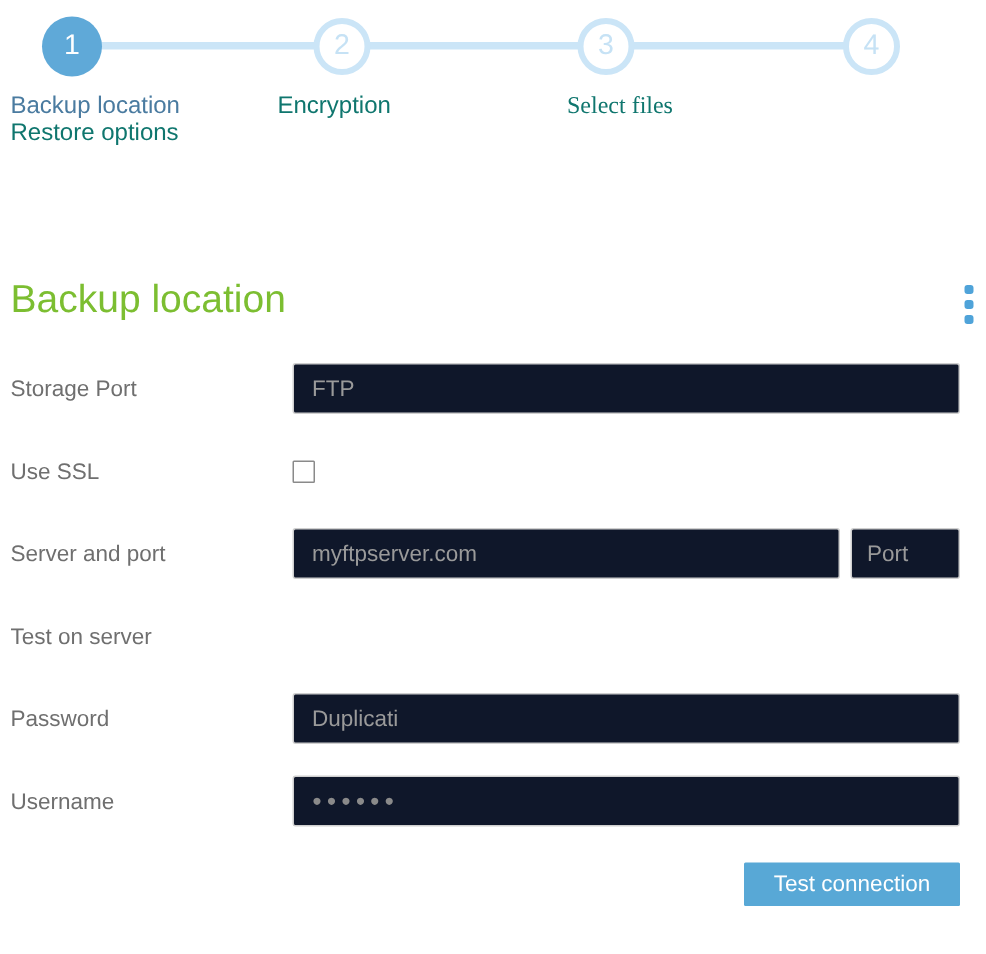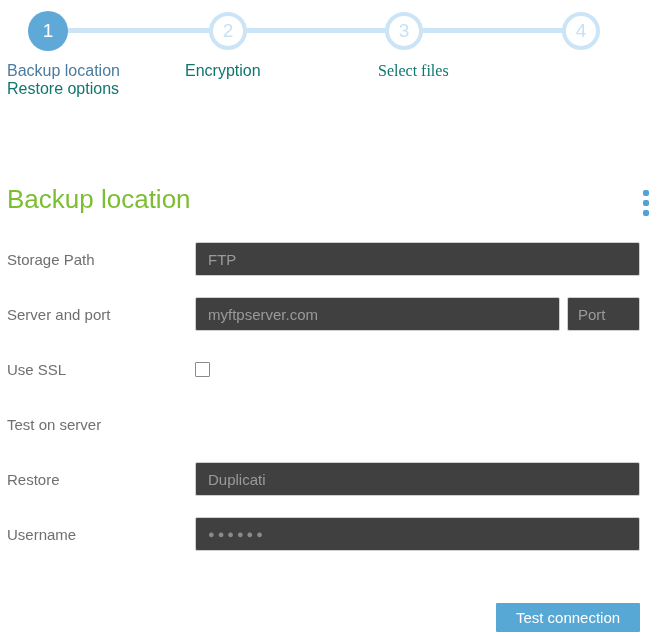--- a/index.html
+++ b/index.html
@@ -39,37 +39,37 @@
   .kebab { position:absolute; left:643px; top:6px; width:8px; cursor:pointer; }
   .kebab .dot {
     width:6px; height:6px; border-radius:2px; background:#4fa3d9; margin-bottom:4px;
   }
 
   
   .form { margin-top:24px; padding:0 17px 0 7px; }
   .row { display:flex; align-items:center; height:34px; margin-bottom:21px; }
   .row .lbl { width:188px; flex:0 0 188px; font-size:15px; color:#6f6f6f; }
   .txt {
-    height:34px; border:1px solid #cfcfcf; border-radius:2px; background:#404040;
+    height:34px; border:1px solid #cfcfcf; border-radius:2px; background:#0f172a;
     font-family:"Liberation Sans", sans-serif;
     font-size:15px; color:#9a9a9a; padding:0 12px; outline:none;
   }
   .txt.full { flex:1; }
   .txt.server { width:365px; margin-right:7px; }
   .txt.port { width:73px; padding:0 10px; }
   .txt::placeholder { color:#9a9a9a; opacity:1; }
   .txt.pwd { font-size:11px; letter-spacing:3px; color:#8a8a8a; }
   .checkbox {
     appearance:none; -webkit-appearance:none;
     width:15px; height:15px; border:1px solid #8a8a8a; border-radius:1px;
     background:#fff; cursor:pointer; margin:0;
   }
 
   
-  .footer { display:flex; justify-content:flex-end; padding-right:17px; margin-top:52px; }
+  .footer { display:flex; justify-content:flex-end; padding-right:17px; margin-top:24px; }
   .btn-primary {
     background:#58a8d6; color:#ffffff; border:none; border-radius:1px;
     font-family:"Liberation Sans", sans-serif;
     font-size:15px; height:29px; padding:0 14px; min-width:144px; cursor:pointer;
   }
 </style>
 </head>
 <body>
 
 <div class="page">
@@ -93,41 +93,41 @@
     <div class="kebab">
       <div class="dot"></div>
       <div class="dot"></div>
       <div class="dot"></div>
     </div>
   </div>
 
   <div class="form">
 
     <div class="row">
-      <span class="lbl">Storage Path</span>
+      <span class="lbl">Storage Port</span>
       <input type="text" class="txt full" value="FTP" style="">
+    </div>
+
+    <div class="row">
+      <span class="lbl">Use SSL</span>
+      <input type="checkbox" class="checkbox" style="">
     </div>
 
     <div class="row">
       <span class="lbl">Server and port</span>
       <input type="text" class="txt server" value="myftpserver.com" style="">
       <input type="text" class="txt port" placeholder="Port" style="">
     </div>
 
     <div class="row">
-      <span class="lbl">Use SSL</span>
-      <input type="checkbox" class="checkbox" style="">
-    </div>
-
-    <div class="row">
       <span class="lbl">Test on server</span>
     </div>
 
     <div class="row">
-      <span class="lbl">Restore</span>
+      <span class="lbl">Password</span>
       <input type="text" class="txt full" value="Duplicati" style="">
     </div>
 
     <div class="row">
       <span class="lbl">Username</span>
       <input type="text" class="txt full pwd" value="●●●●●●" style="">
     </div>
 
   </div>
 

